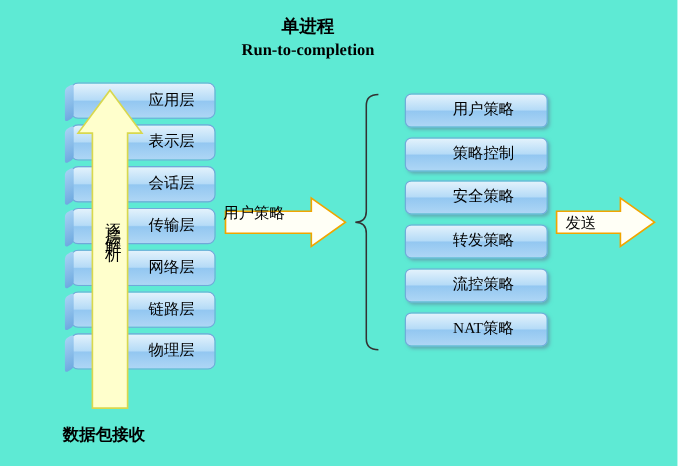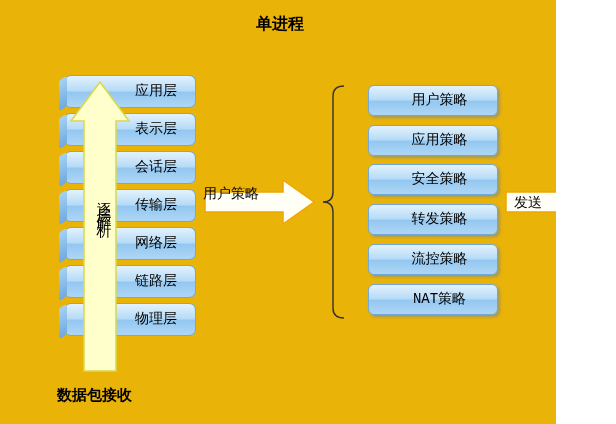--- a/index.html
+++ b/index.html
@@ -1,18 +1,18 @@
 <!DOCTYPE html>
 <html><head>
 <meta charset="utf-8">
 <style>
   html,body{margin:0;padding:0;background:#fff;}
   .canvas{
-    position:relative;width:556px;height:424px;background:#eab308;overflow:hidden;
-    font-family:Liberation Mono, monospace;color:#000;
+    position:relative;width:616px;height:424px;background:#5eead4;overflow:hidden;
+    font-family:Liberation Serif, serif;color:#000;
   }
   
   .title{position:absolute;left:128px;top:14px;width:304px;text-align:center;line-height:1.4;}
   .title .t1{display:block;font-size:16px;font-weight:bold;}
   .title .t2{display:block;font-size:15px;font-weight:bold;}
   
   .layer-box{
     position:absolute;left:64px;width:132px;height:33px;
     background:linear-gradient(to bottom,#e3f2fc 0%,#b5dbf7 48%,#93c7f1 52%,#aed6f5 100%);
     border:1px solid #71a8da;border-radius:7px;
@@ -48,20 +48,21 @@
   .mid-label{position:absolute;left:203px;top:185px;z-index:3;font-size:14px;}
   .send-label{position:absolute;left:514px;top:194px;z-index:3;font-size:14px;}
 </style>
 </head>
 <body>
 
 <div class="canvas">
 
   <div class="title">
     <span class="t1">单进程</span>
+    <span class="t2">Run-to-completion</span>
   </div>
 
   <div class="layer-box" style="top:75px">
       <span class="lbl">应用层</span>
     </div>
   <div class="layer-box" style="top:113px">
       <span class="lbl">表示层</span>
     </div>
   <div class="layer-box" style="top:151px">
       <span class="lbl">会话层</span>
@@ -76,21 +77,21 @@
       <span class="lbl">链路层</span>
     </div>
   <div class="layer-box" style="top:303px">
       <span class="lbl">物理层</span>
     </div>
 
   <div class="policy-box" style="top:85px">
       <span class="lbl">用户策略</span>
     </div>
   <div class="policy-box" style="top:125px">
-      <span class="lbl">应用策略</span>
+      <span class="lbl">策略控制</span>
     </div>
   <div class="policy-box" style="top:164px">
       <span class="lbl">安全策略</span>
     </div>
   <div class="policy-box" style="top:204px">
       <span class="lbl">转发策略</span>
     </div>
   <div class="policy-box" style="top:244px">
       <span class="lbl">流控策略</span>
     </div>

